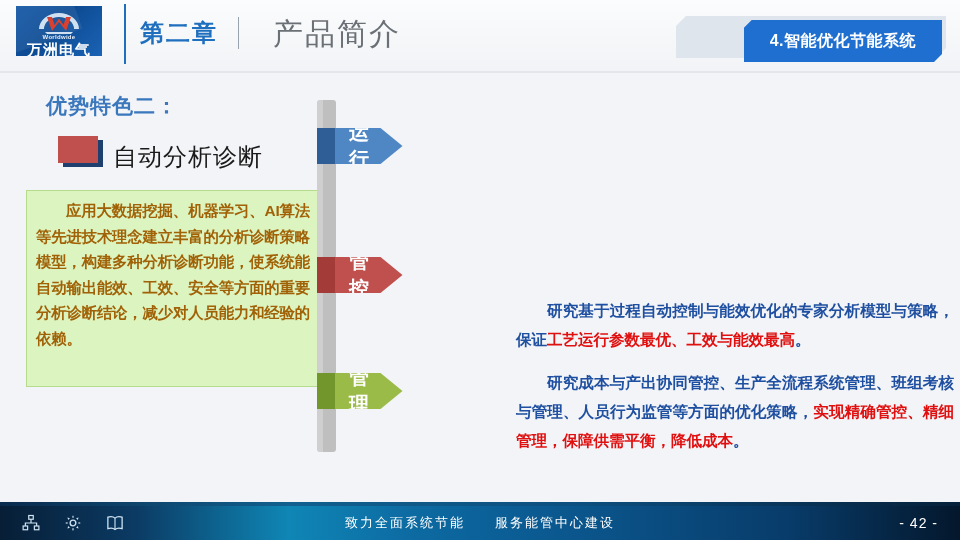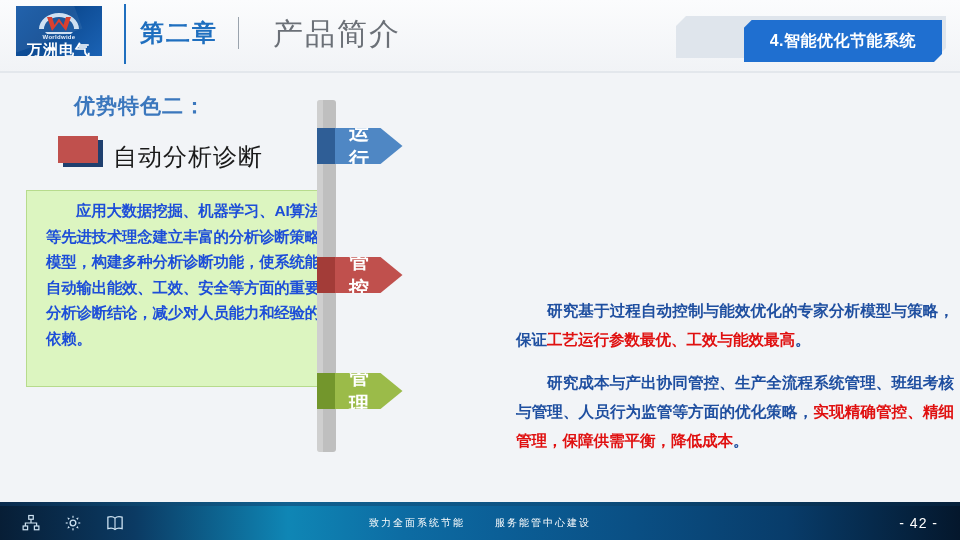--- a/index.html
+++ b/index.html
@@ -130,21 +130,20 @@
 
   
   .adv-title {
     position: absolute;
     left: 46px; top: 92px;
     font-size: 21px;
     line-height: 28px;
     color: #3b77bd;
     font-weight: bold;
     letter-spacing: 1px;
-    margin-left: 28px;
   }
   .sq-shadow {
     position: absolute;
     left: 63px; top: 140px;
     width: 40px; height: 27px;
     background: #1f3f6e;
   }
   .sq-red {
     position: absolute;
     left: 58px; top: 136px;
@@ -163,25 +162,25 @@
   .green-box {
     position: absolute;
     left: 26px; top: 190px;
     width: 292px; height: 197px;
     background: #dcf5c0;
     border: 1px solid #b7db8c;
     box-sizing: border-box;
   }
   .green-box-text {
     position: absolute;
-    left: 19px; top: 7px;
+    left: 9px; top: 7px;
     width: 274px;
     font-size: 15.4px;
     line-height: 25.6px;
-    color: #1d4ed8;
+    color: #a16207;
     font-weight: bold;
     text-indent: 30px;
     letter-spacing: -0.2px;
     text-align: justify;
   }
 
   
   .vbar {
     position: absolute;
     left: 317px; top: 100px;
@@ -277,21 +276,21 @@
   .f-icon { width: 18px; height: 18px; display:block; }
   .footer-center {
     position: absolute;
     left: 0; top: 0;
     width: 960px; height: 34px;
     display: flex;
     align-items: center;
     justify-content: center;
     gap: 30px;
     color: #ffffff;
-    font-size: 10px;
+    font-size: 13px;
     letter-spacing: 2px;
   }
   .page-num {
     position: absolute;
     right: 22px; top: 0;
     height: 34px;
     display: flex;
     align-items: center;
     color: #ffffff;
     font-size: 14px;

